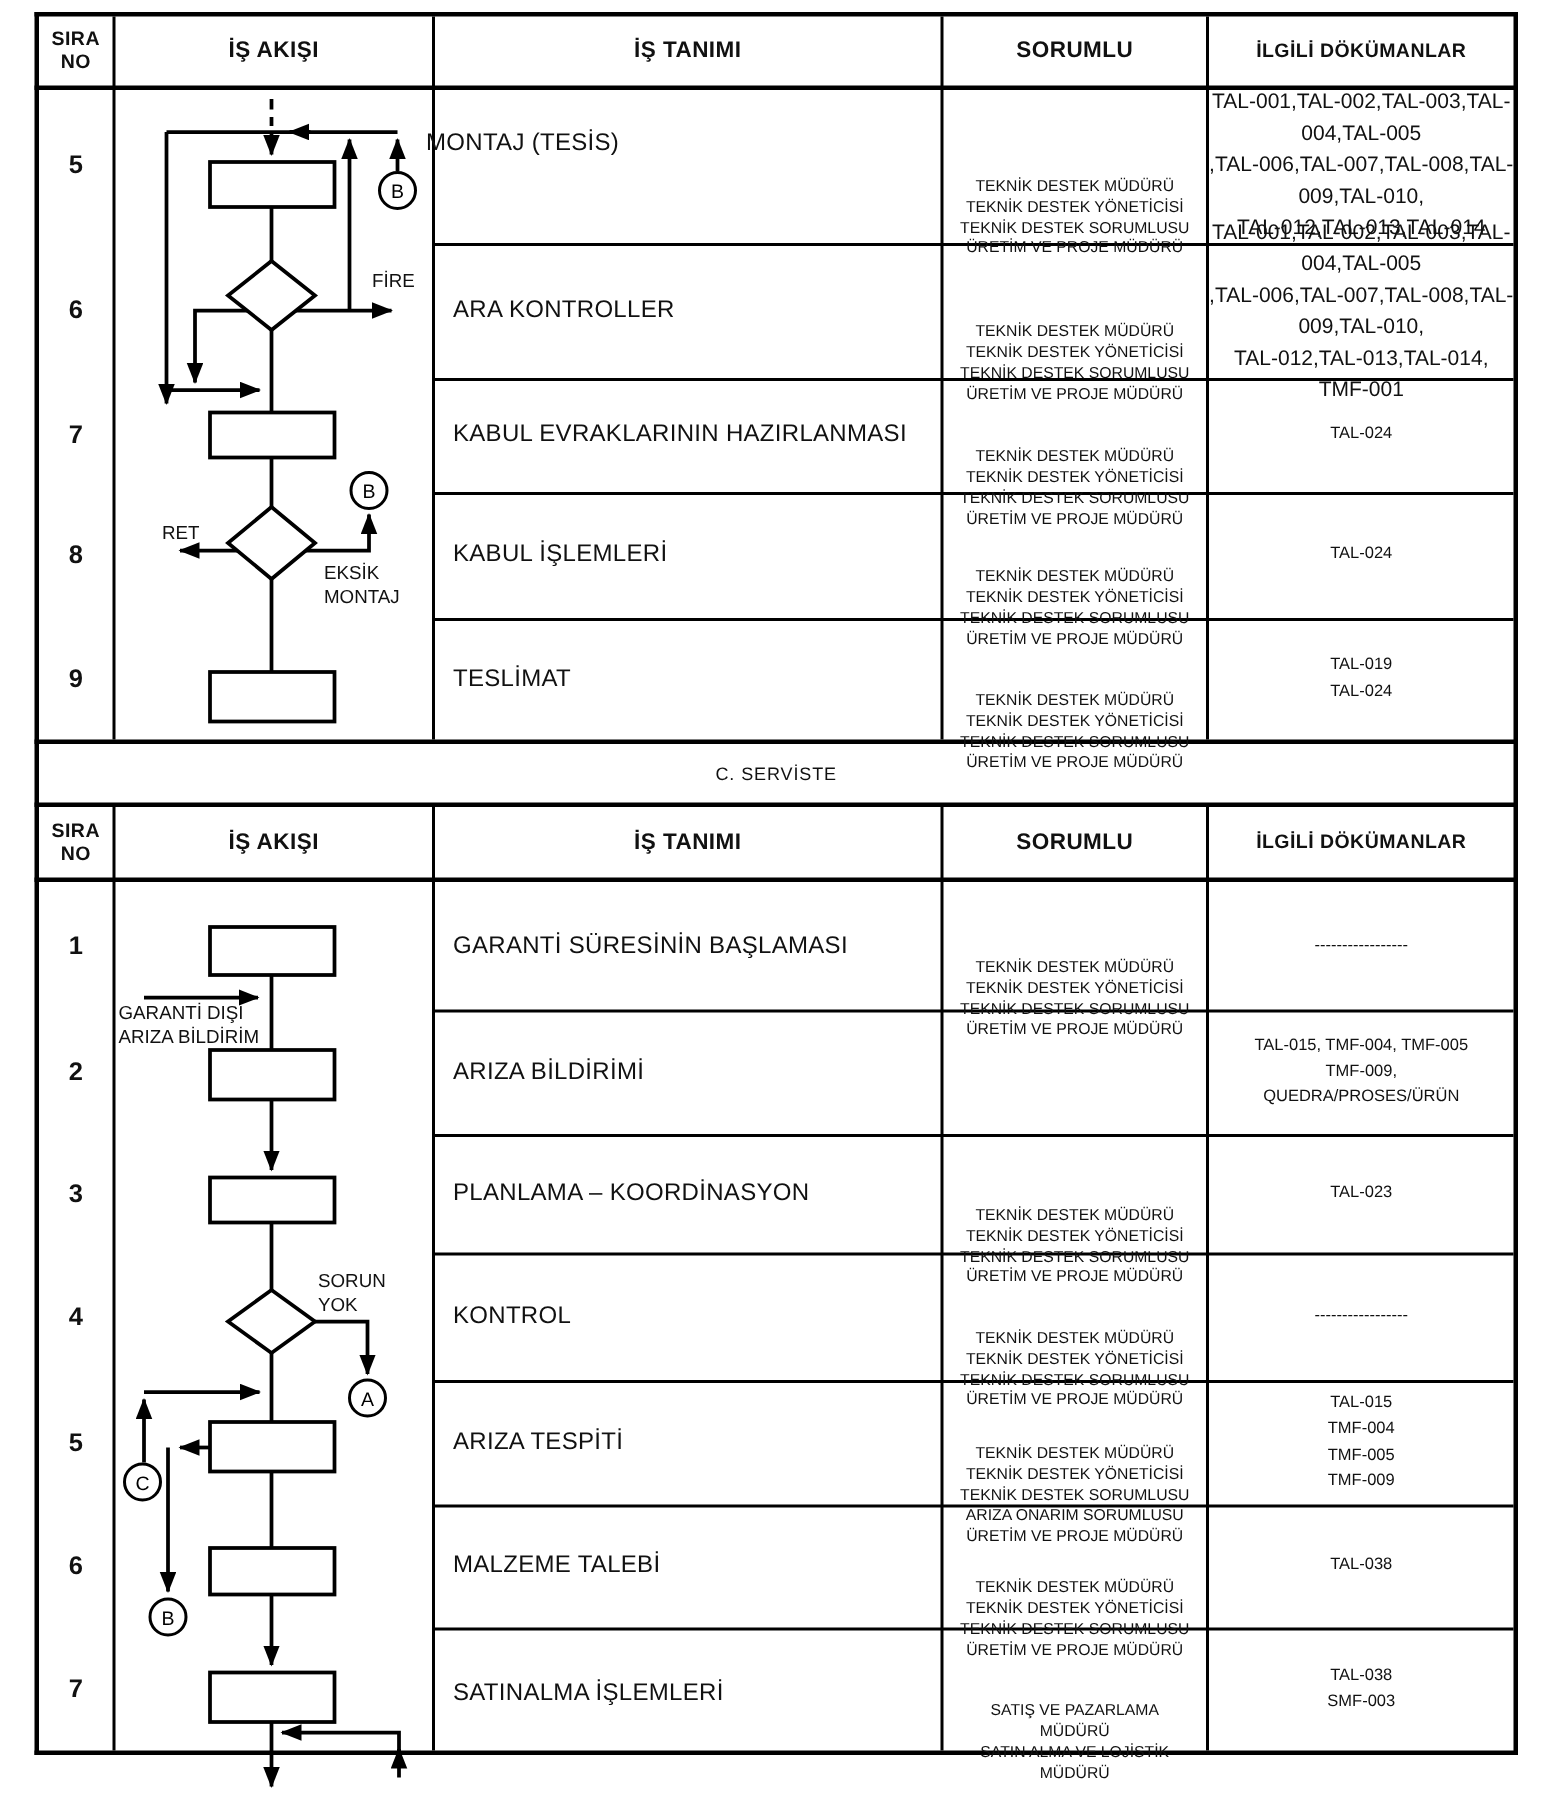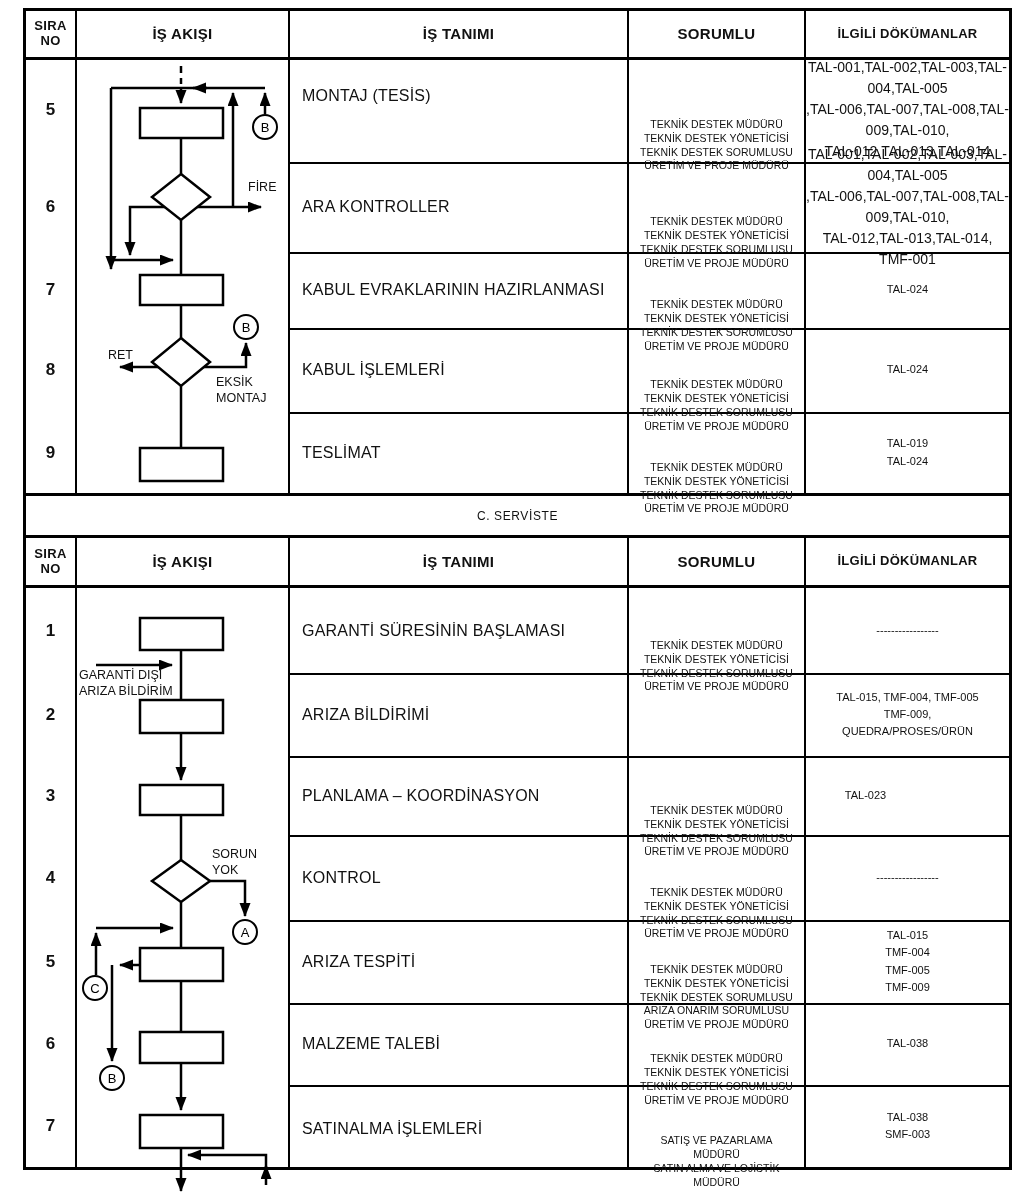--- a/index.html
+++ b/index.html
@@ -65,21 +65,21 @@
     <div class="cell hdr" style="left:267px;top:3px;width:337px;height:46px">İŞ TANIMI</div>
     <div class="cell hdr" style="left:606px;top:3px;width:175px;height:46px">SORUMLU</div>
     <div class="cell hdr hdr-sm" style="left:783px;top:3px;width:203px;height:46px">İLGİLİ DÖKÜMANLAR</div>
 
     <div class="cell num" style="left:3px;top:49px;width:49px;height:105px">5</div>
     <div class="cell num" style="left:3px;top:154px;width:49px;height:90px">6</div>
     <div class="cell num" style="left:3px;top:244px;width:49px;height:76px">7</div>
     <div class="cell num" style="left:3px;top:320px;width:49px;height:84px">8</div>
     <div class="cell num" style="left:3px;top:404px;width:49px;height:81px">9</div>
 
-    <div class="cell title" style="left:267px;top:49px;width:330px;height:77px">MONTAJ (TESİS)</div>
+    <div class="cell title" style="left:249px;top:49px;width:330px;height:77px">MONTAJ (TESİS)</div>
     <div class="cell sor" style="left:606px;top:49px;width:175px;height:105px">TEKNİK DESTEK MÜDÜRÜ
 TEKNİK DESTEK YÖNETİCİSİ
 TEKNİK DESTEK SORUMLUSU
 ÜRETİM VE PROJE MÜDÜRÜ</div>
     <div class="cell docs small" style="left:783px;top:49px;width:203px;height:105px">TAL-001,TAL-002,TAL-003,TAL-004,TAL-005
 ,TAL-006,TAL-007,TAL-008,TAL-009,TAL-010,
 TAL-012,TAL-013,TAL-014</div>
 
     <div class="cell title" style="left:267px;top:154px;width:330px;height:90px">ARA KONTROLLER</div>
     <div class="cell sor" style="left:606px;top:154px;width:175px;height:90px">TEKNİK DESTEK MÜDÜRÜ
@@ -139,21 +139,21 @@
     <div class="cell title" style="left:267px;top:665px;width:330px;height:83px">ARIZA BİLDİRİMİ</div>
     <div class="cell docs" style="left:783px;top:665px;width:203px;height:83px">TAL-015, TMF-004, TMF-005
 TMF-009,
 QUEDRA/PROSES/ÜRÜN</div>
 
     <div class="cell title" style="left:267px;top:748px;width:330px;height:79px">PLANLAMA – KOORDİNASYON</div>
     <div class="cell sor" style="left:606px;top:748px;width:175px;height:79px">TEKNİK DESTEK MÜDÜRÜ
 TEKNİK DESTEK YÖNETİCİSİ
 TEKNİK DESTEK SORUMLUSU
 ÜRETİM VE PROJE MÜDÜRÜ</div>
-    <div class="cell docs" style="left:741px;top:748px;width:203px;height:79px">TAL-023</div>
+    <div class="cell docs" style="left:783px;top:748px;width:203px;height:79px">TAL-023</div>
 
     <div class="cell title" style="left:267px;top:827px;width:330px;height:85px">KONTROL</div>
     <div class="cell sor" style="left:606px;top:827px;width:175px;height:85px">TEKNİK DESTEK MÜDÜRÜ
 TEKNİK DESTEK YÖNETİCİSİ
 TEKNİK DESTEK SORUMLUSU
 ÜRETİM VE PROJE MÜDÜRÜ</div>
     <div class="cell docs" style="left:783px;top:827px;width:203px;height:85px">-----------------</div>
 
     <div class="cell title" style="left:267px;top:912px;width:330px;height:83px">ARIZA TESPİTİ</div>
     <div class="cell sor" style="left:606px;top:912px;width:175px;height:83px">TEKNİK DESTEK MÜDÜRÜ

